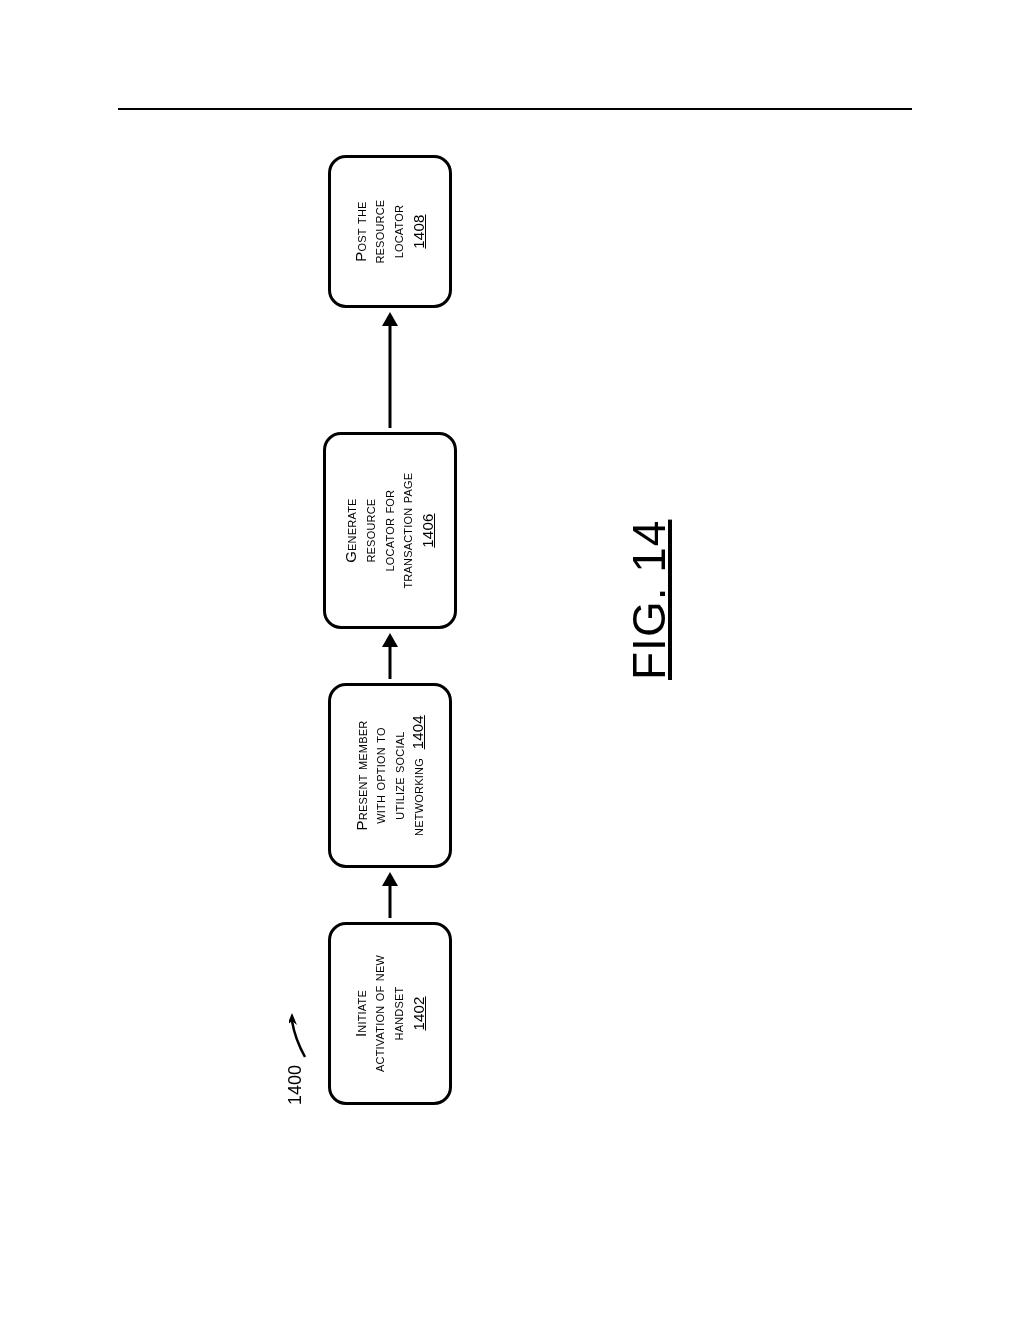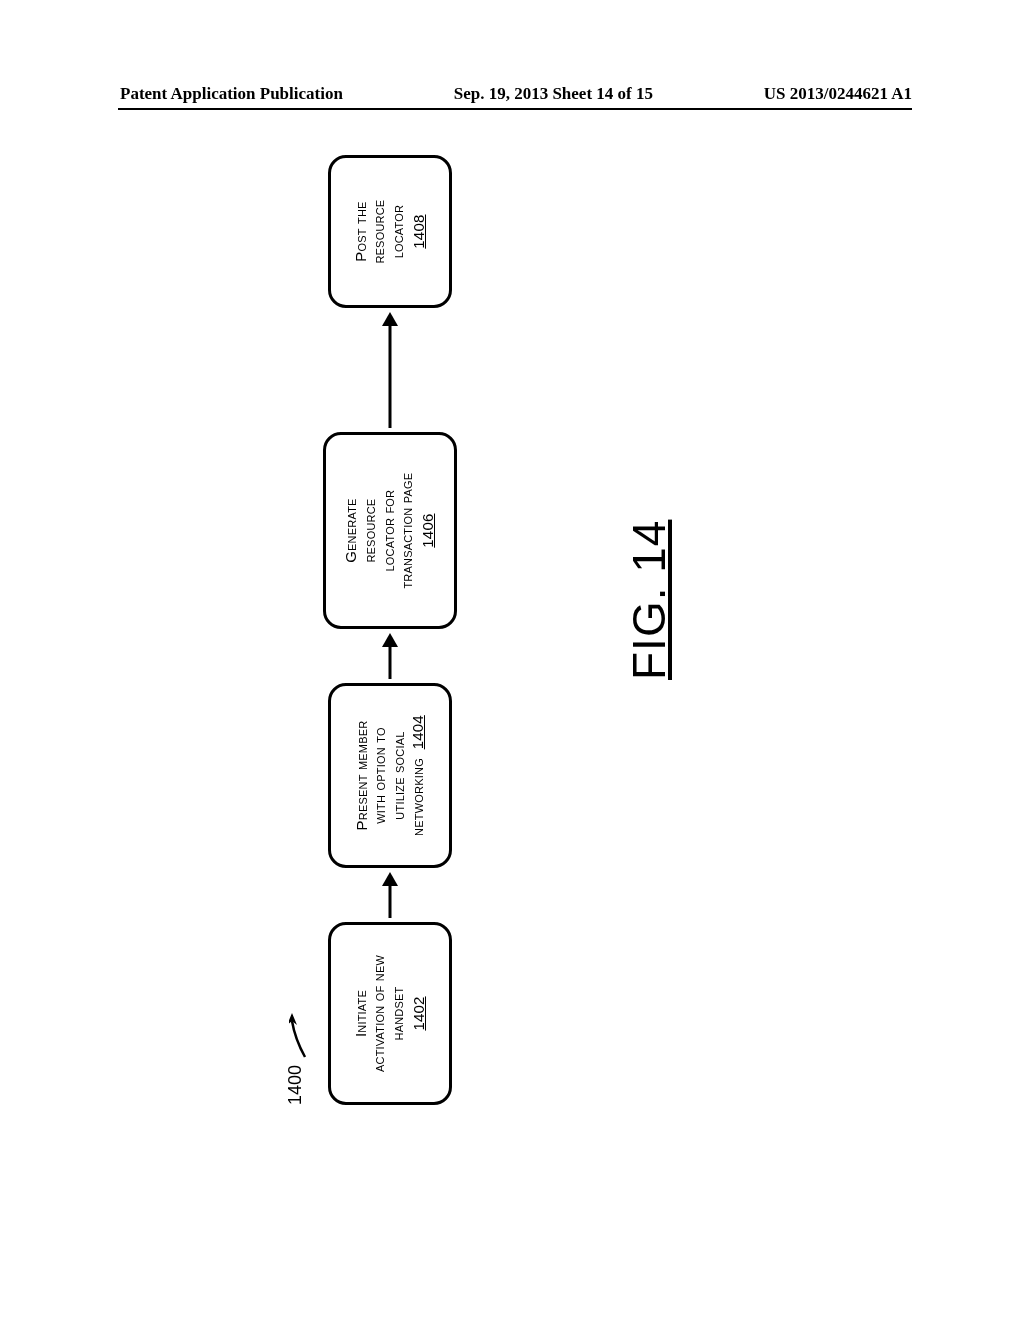--- a/index.html
+++ b/index.html
@@ -162,25 +162,20 @@
     text-decoration: underline;
     letter-spacing: 1px;
     white-space: nowrap;
   }
 </style>
 </head>
 <body>
 
 <div class="page">
 
-  <div class="header">
-    <span>Patent Application Publication</span>
-    <span>Sep. 19, 2013  Sheet 14 of 15</span>
-    <span>US 2013/0244621 A1</span>
-  </div>
   <div class="header-rule"></div>
 
   <div class="figure-wrap">
     <div class="figure-inner">
 
       <div class="ref-arrow-group">
         <span class="ref-num">1400</span>
         <span class="ref-arrow">
           <svg viewBox="0 0 50 20">
             <path d="M2 16 Q 20 6 38 3" stroke="#000" stroke-width="2.5" fill="none"></path>

